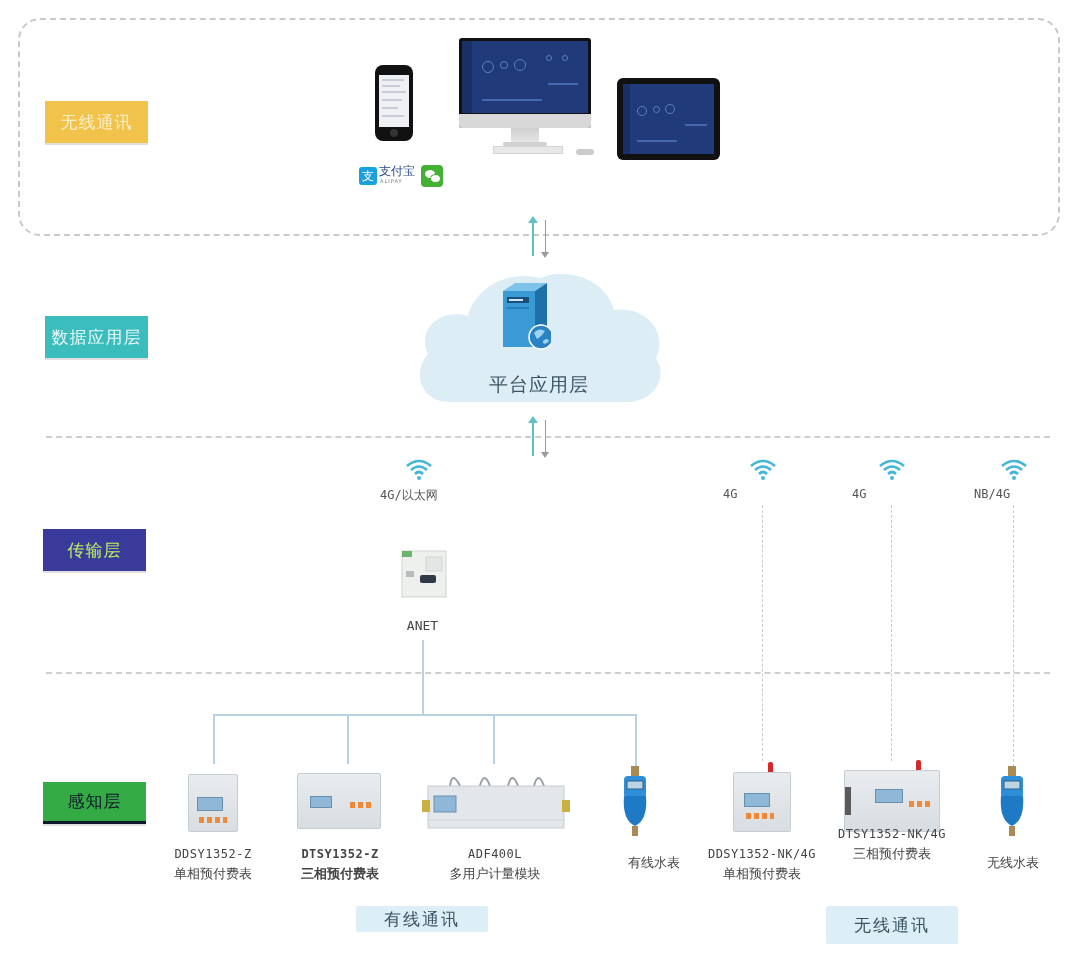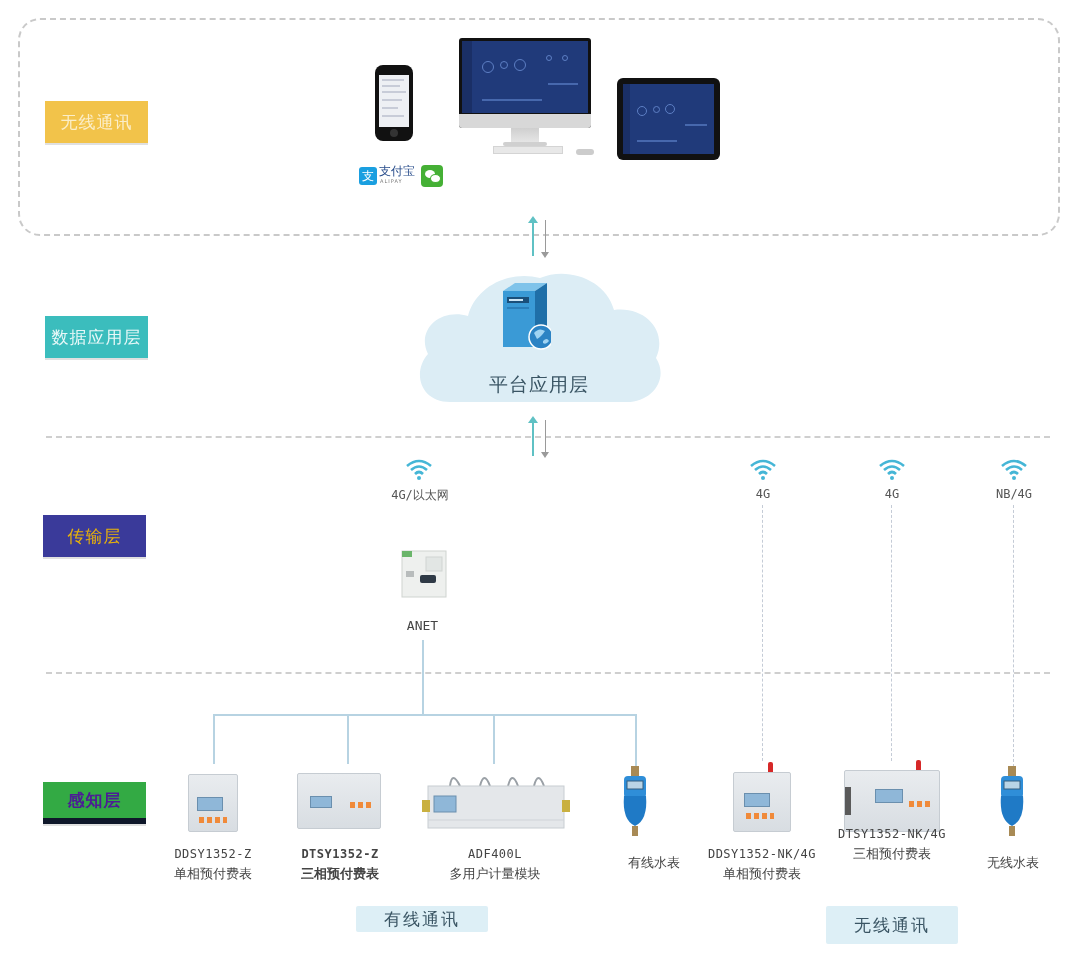--- a/index.html
+++ b/index.html
@@ -9,22 +9,22 @@
   .abs { position: absolute; }
 
   
   .layer-label {
     position: absolute; width: 103px; height: 42px;
     color: #fff; font-size: 17px; display: flex; align-items: center; justify-content: center;
     letter-spacing: 1px; box-shadow: 0 2px 0 rgba(0,0,0,0.12);
   }
   .ll-platform { left: 45px; top: 101px; background: #f2c34a; color: #fbeec9; }
   .ll-data { left: 45px; top: 316px; background: #3bbdbd; color: #e8f8f8; }
-  .ll-transport { left: 43px; top: 515px; background: #3a3a9a; color: #eab308; }
-  .ll-sense { left: 43px; top: 782px; background: #33aa44; color: #4c1d95; border-bottom: 6px solid #0f172a; font-weight: bold; }
+  .ll-transport { left: 43px; top: 529px; background: #3a3a9a; color: #bef264; }
+  .ll-sense { left: 43px; top: 782px; background: #33aa44; color: #0f172a; border-bottom: 3px solid #0f172a; }
 
   
   .platform-box {
     position: absolute; left: 18px; top: 18px; width: 1042px; height: 218px;
     border: 2px dashed #c9c9c9; border-radius: 22px;
   }
   .hline {
     position: absolute; height: 0; border-top: 2px dashed #cfcfcf;
   }
 
@@ -64,21 +64,21 @@
   .wechat::before { content: ""; position: absolute; left: 4px; top: 5px; width: 10px; height: 8px; background: #fff; border-radius: 50%; }
   .wechat::after { content: ""; position: absolute; left: 9px; top: 9px; width: 9px; height: 7px; background: #fff; border-radius: 50%; border: 1px solid #45b035; }
 
   
   .cloud { left: 410px; top: 262px; width: 258px; height: 150px; }
   .cloud-text { left: 410px; top: 372px; width: 258px; text-align: center; font-size: 19px; color: #3a5564; letter-spacing: 1px; }
   .server { left: 501px; top: 281px; width: 50px; height: 70px; }
 
   
   .wifi { position: absolute; width: 28px; height: 22px; }
-  .wifi-label { position: absolute; font-size: 12px; color: #555; text-align: center; width: 80px; font-family: "DejaVu Sans Mono", monospace; }
+  .wifi-label { position: absolute; font-size: 12px; color: #555; width: 80px; font-family: "DejaVu Sans Mono", monospace; }
 
   .vdash { position: absolute; width: 0; border-left: 1.5px dashed #c4cbd6; }
   .tree { position: absolute; background: #b7d3e2; }
 
   
   .anet { left: 396px; top: 545px; width: 56px; height: 56px; }
   .anet-label { left: 380px; top: 618px; width: 85px; text-align: center; font-size: 13px; color: #444; font-family: "DejaVu Sans Mono", monospace; }
 
   
   .meter { position: absolute; background: linear-gradient(#e9ecef,#d8dde2); border: 1px solid #c6ccd2; border-radius: 2px; }

